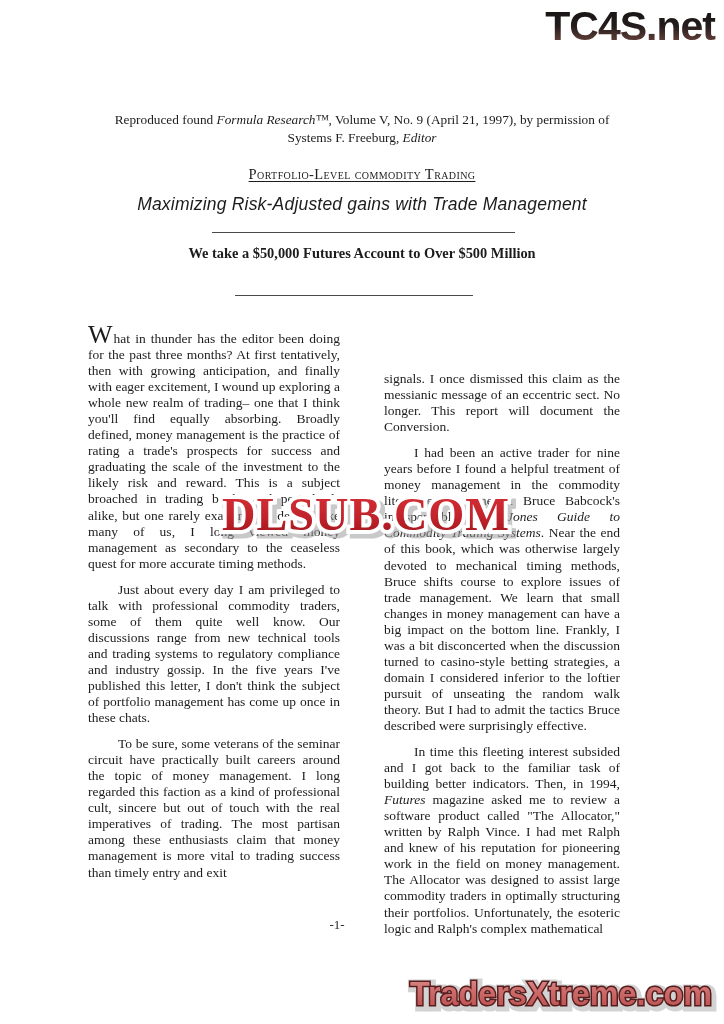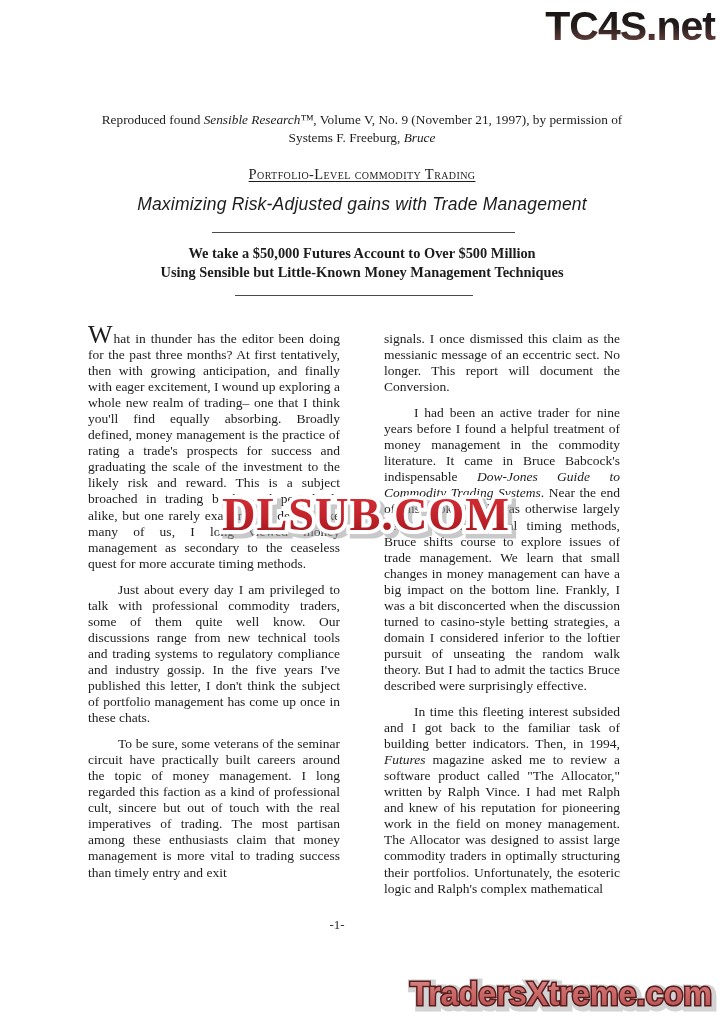--- a/index.html
+++ b/index.html
@@ -54,21 +54,21 @@
   }
 
   
   .col {
     top:331px;
     font-size:13.5px;
     line-height:16.05px;
     text-align:justify;
   }
   .col-left  { left:88px; width:252px; }
-  .col-right { left:384px; width:236px; }
+  .col-right { left:384px; width:236px;margin-top:40px; }
   .col p { margin:0 0 10px 0; text-indent:30px; }
   .col p.noindent { text-indent:0; }
   .dropcap {
     font-size:26px;
     line-height:0;
     margin-right:1px;
   }
 
   .page-number {
     top:917px; left:0; width:674px;
@@ -92,30 +92,29 @@
       <linearGradient id="tc4sGrad" x1="0" y1="0" x2="0" y2="1">
         <stop offset="0" stop-color="#141111"></stop>
         <stop offset="0.5" stop-color="#241c1c"></stop>
         <stop offset="1" stop-color="#815048"></stop>
       </linearGradient>
     </defs>
     <text x="211" y="39" text-anchor="end" font-family="Liberation Sans, sans-serif" font-weight="bold" font-size="41" letter-spacing="-1" fill="url(#tc4sGrad)">TC4S.net</text>
   </svg>
 
   <div class="abs citation">
-    <div><span>Reproduced found </span><i>Sensible Research™</i><span>, Volume V, No. 9 (November 21, 1997), by permission of</span></div>
-    <div><span>Systems F. Freeburg, </span><i>Bruce</i></div>
+    <div><span>Reproduced found </span><i>Formula Research™</i><span>, Volume V, No. 9 (April 21, 1997), by permission of</span></div>
+    <div><span>Systems F. Freeburg, </span><i>Editor</i></div>
   </div>
 
   <div class="abs main-title">Maximizing Risk-Adjusted gains with Trade Management</div>
   <div class="abs section-title">Portfolio-Level commodity Trading</div>
   <div class="abs rule rule-1"></div>
   <div class="abs subtitle">
     <div>We take a $50,000 Futures Account to Over $500 Million</div>
-    <div>Using Sensible but Little-Known Money Management Techniques</div>
   </div>
   <div class="abs rule rule-2"></div>
 
   <div class="abs col col-left">
     <p class="noindent"><span class="dropcap">W</span><span><span>hat in thunder has the editor been doing for the past three months?  At first tentatively, then with growing anticipation, and finally with eager excitement, I wound up exploring a whole new realm of trading– one that I think you'll find equally absorbing.  Broadly defined, money management is the practice of rating a trade's prospects for success and graduating the scale of the investment to the likely risk and reward.  This is a subject broached in trading books and periodicals alike, but one rarely examined in depth.  Like many of us, I long viewed money management as secondary to the ceaseless quest for more accurate timing methods.</span></span></p>
     <p><span><span>Just about every day I am privileged to talk with professional commodity traders, some of them quite well know.  Our discussions range from new technical tools and trading systems to regulatory compliance and industry gossip.  In the five years I've published this letter, I don't think the subject of portfolio management has come up once in these chats.</span></span></p>
     <p><span><span>To be sure, some veterans of the seminar circuit have practically built careers around the topic of money management.  I long regarded this faction as a kind of professional cult, sincere but out of touch with the real imperatives of trading.  The most partisan among these enthusiasts claim that money management is more vital to trading success than timely entry and exit</span></span></p>
   </div>
 
   <div class="abs col col-right">

